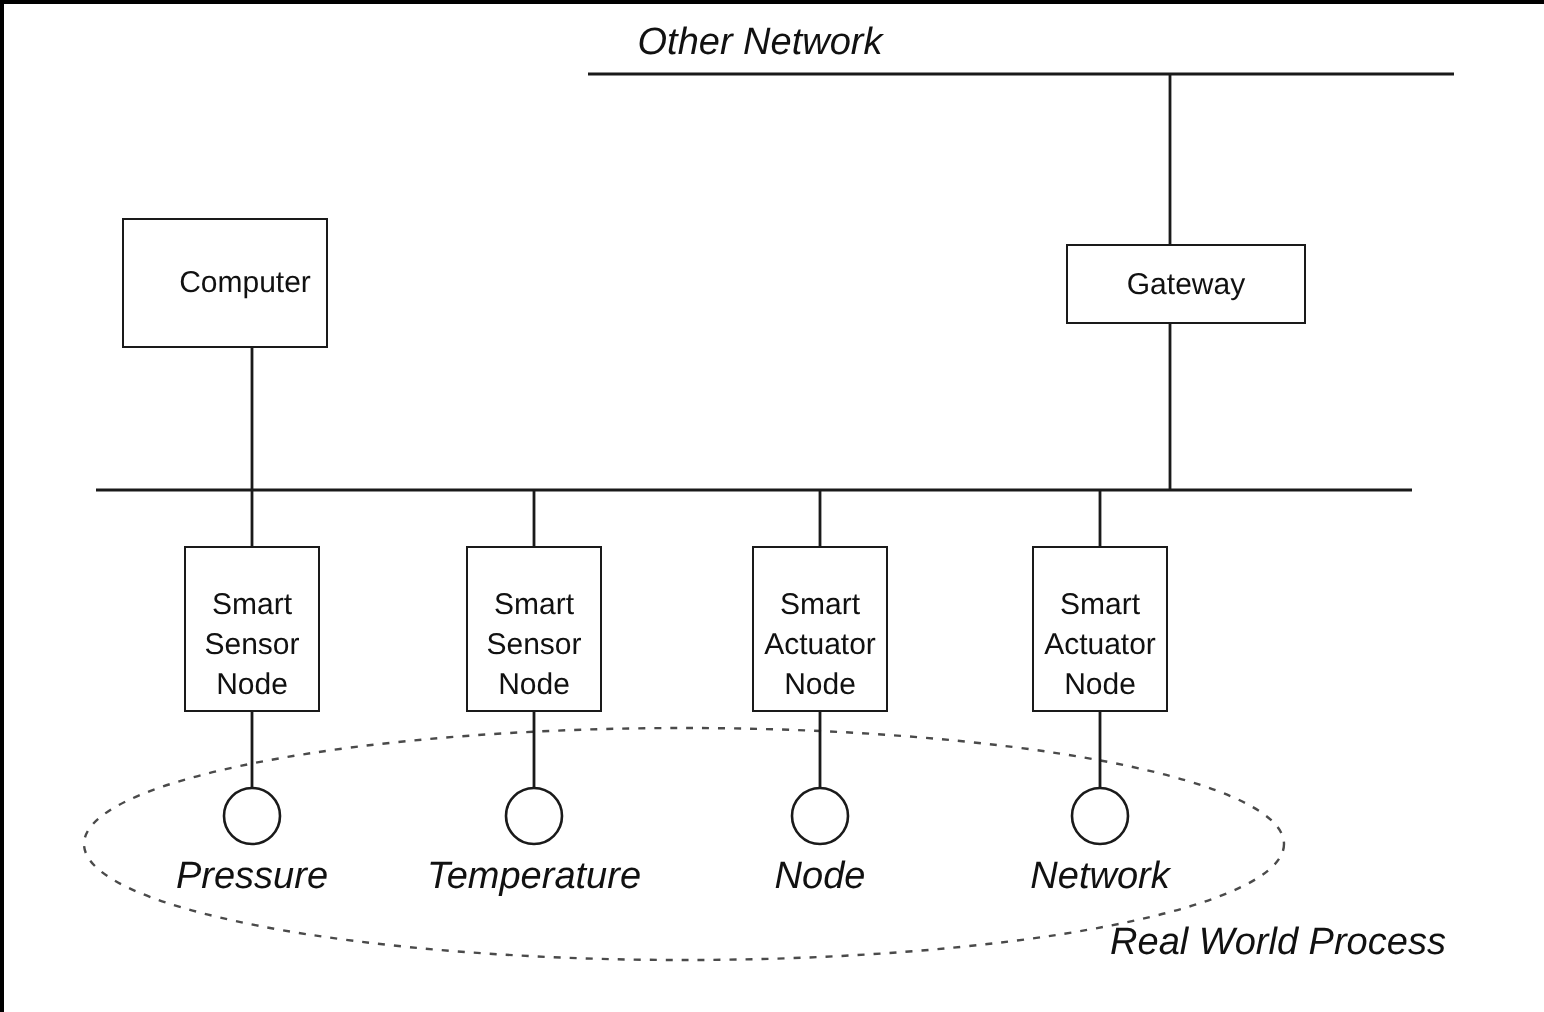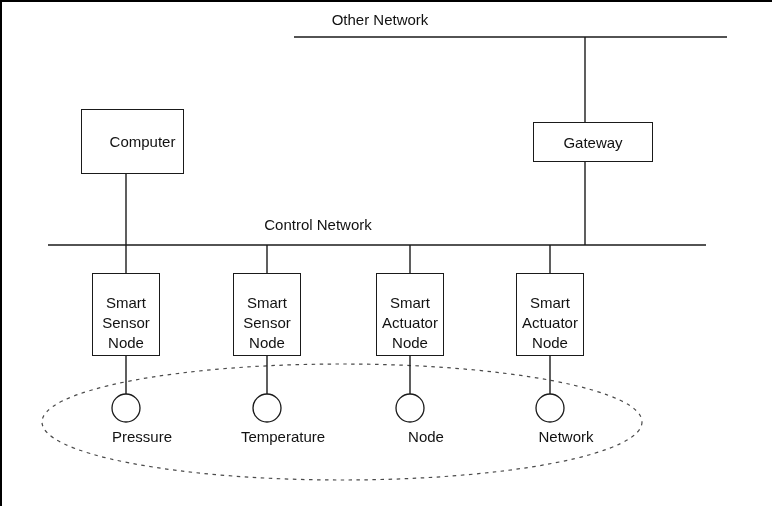--- a/index.html
+++ b/index.html
@@ -28,34 +28,35 @@
     border:1.5px solid var(--line);
     background:var(--bg);
     display:flex;align-items:center;justify-content:center;
     text-align:center;
     font-size:15px;
     box-sizing:border-box;
   }
   .box .multiline{white-space:pre-line;line-height:20px;margin-top:16px;}
   .lbl{
     position:absolute;
-    font-size:15px;
+    font-size:19px;
     white-space:nowrap;
+    font-style:italic;
   }
   .lbl.centered{transform:translateX(-50%);}
-  .box-computer{left:81px;top:109px;width:103px;height:65px;padding-left:20px;}
+  .box-computer{left:61px;top:109px;width:103px;height:65px;padding-left:20px;}
   .box-gateway{left:533px;top:122px;width:120px;height:40px;}
   .nodebox{top:273px;width:68px;height:83px;}
   .node-0{left:92px;}
   .node-1{left:233px;}
   .node-2{left:376px;}
   .node-3{left:516px;}
   .lbl-other-network{left:380px;top:11px;}
   .lbl-control-network{left:318px;top:216px;}
-  .devlbl{top:428px;margin-left:16px;}
+  .devlbl{top:428px;}
   .dev-0{left:126px;}
   .dev-1{left:267px;}
   .dev-2{left:410px;}
   .dev-3{left:550px;}
   .lbl-rwp{left:639px;top:461px;}
 </style>
 </head>
 <body>
 
 <div class="canvas">
@@ -85,21 +86,20 @@
     <line class="stub" x1="410" y1="356" x2="410" y2="394"></line>
     <line class="stub" x1="550" y1="356" x2="550" y2="394"></line>
 
     <circle cx="126" cy="408" r="14"></circle>
     <circle cx="267" cy="408" r="14"></circle>
     <circle cx="410" cy="408" r="14"></circle>
     <circle cx="550" cy="408" r="14"></circle>
   </svg>
 
   <div class="lbl centered lbl-other-network">Other Network</div>
-  <div class="lbl centered lbl-control-network">Control Network</div>
 
   <div class="box box-computer">
     <span>Computer</span>
   </div>
 
   <div class="box box-gateway">
     <span>Gateway</span>
   </div>
 
   <div class="box nodebox node-0">
@@ -121,14 +121,15 @@
     <span class="multiline">Smart
 Actuator
 Node</span>
   </div>
 
   <div class="lbl centered devlbl dev-0">Pressure</div>
   <div class="lbl centered devlbl dev-1">Temperature</div>
   <div class="lbl centered devlbl dev-2">Node</div>
   <div class="lbl centered devlbl dev-3">Network</div>
 
+  <div class="lbl centered lbl-rwp">Real World Process</div>
 
 </div>
 
 </body></html>

